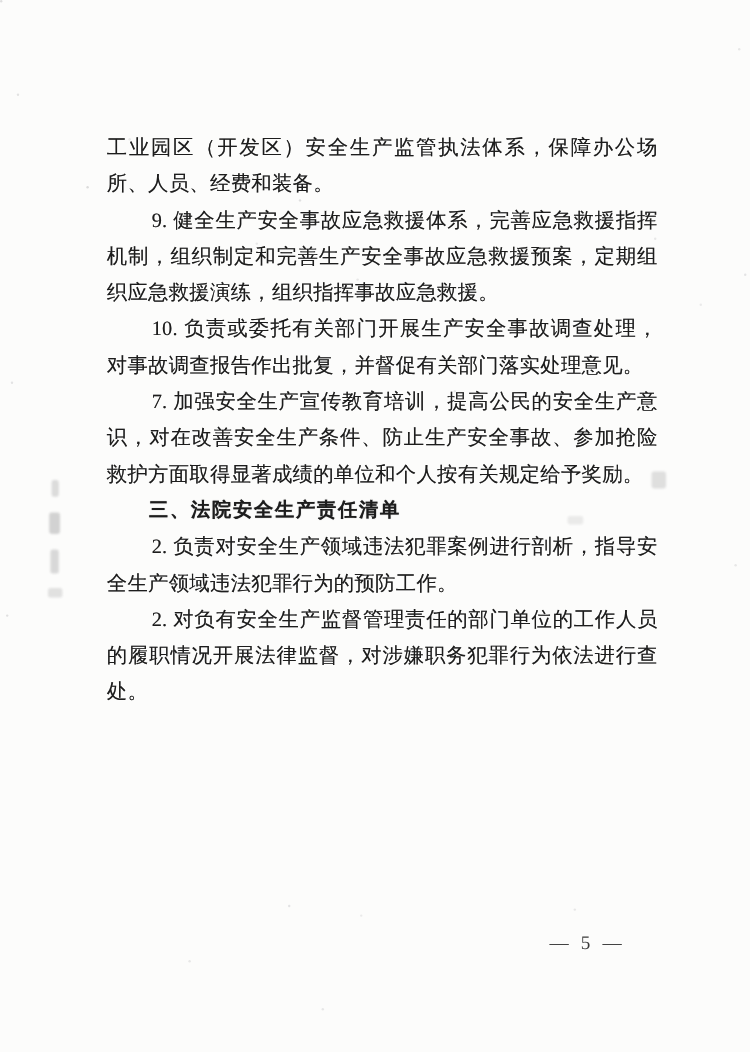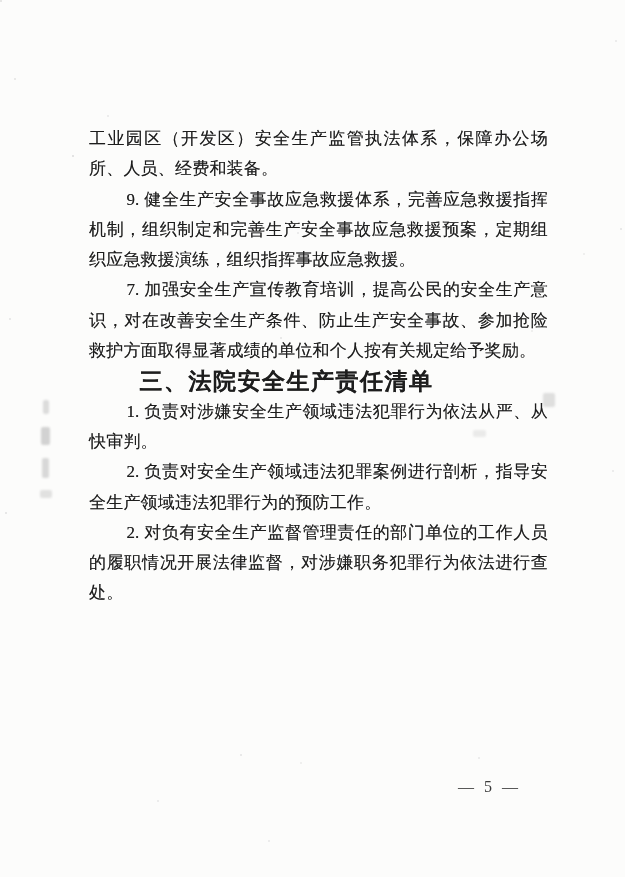--- a/index.html
+++ b/index.html
@@ -14,40 +14,40 @@
     font-family: "Liberation Serif", "DejaVu Serif", serif;
     background: #fcfcfb;
   }
   .page {
     position: absolute;
     inset: 0;
   }
   .text-block {
     position: absolute;
     left: 89px;
-    top: 124px;
+    top: 108px;
     width: 459px;
     color: #1d1d1d;
   }
   .para {
     margin: 0;
     font-size: 17px;
     line-height: 30.3px;
     text-align: justify;
     text-indent: 2.2em;
     letter-spacing: 0.2px;
     text-shadow: 0 0 0.5px rgba(30,30,30,0.55);
   }
   .para.no-indent {
     text-indent: 0;
   }
   .para.heading {
     font-family: "Liberation Sans", "DejaVu Sans", sans-serif;
     font-weight: 700;
-    font-size: 23px;
+    font-size: 16px;
     letter-spacing: 1.5px;
     text-shadow: 0 0 0.6px rgba(20,20,20,0.7);
   }
   .page-number {
     position: absolute;
     top: 778px;
     right: 104px;
     font-size: 16px;
     letter-spacing: 3px;
     color: #3a3a3a;
@@ -105,21 +105,21 @@
   <div class="smudge s1"></div>
   <div class="smudge s2"></div>
   <div class="smudge s3"></div>
   <div class="smudge s4"></div>
   <div class="smudge s5"></div>
   <div class="smudge s6"></div>
 
   <div class="text-block" style="color: rgb(29, 29, 29);">
       <p class="para no-indent">工业园区（开发区）安全生产监管执法体系，保障办公场所、人员、经费和装备。</p>
       <p class="para">9. 健全生产安全事故应急救援体系，完善应急救援指挥机制，组织制定和完善生产安全事故应急救援预案，定期组织应急救援演练，组织指挥事故应急救援。</p>
+      <p class="para">10. 负责或委托有关部门开展生产安全事故调查处理，对事故调查报告作出批复，并督促有关部门落实处理意见。</p>
       <p class="para">7. 加强安全生产宣传教育培训，提高公民的安全生产意识，对在改善安全生产条件、防止生产安全事故、参加抢险救护方面取得显著成绩的单位和个人按有关规定给予奖励。</p>
       <p class="para heading">三、法院安全生产责任清单</p>
-      <p class="para">1. 负责对涉嫌安全生产领域违法犯罪行为依法从严、从快审判。</p>
       <p class="para">2. 负责对安全生产领域违法犯罪案例进行剖析，指导安全生产领域违法犯罪行为的预防工作。</p>
       <p class="para">2. 对负有安全生产监督管理责任的部门单位的工作人员的履职情况开展法律监督，对涉嫌职务犯罪行为依法进行查处。</p>
     </div>
 
   <div class="page-number">— 5 —</div>
 </div>
 
 </body></html>

